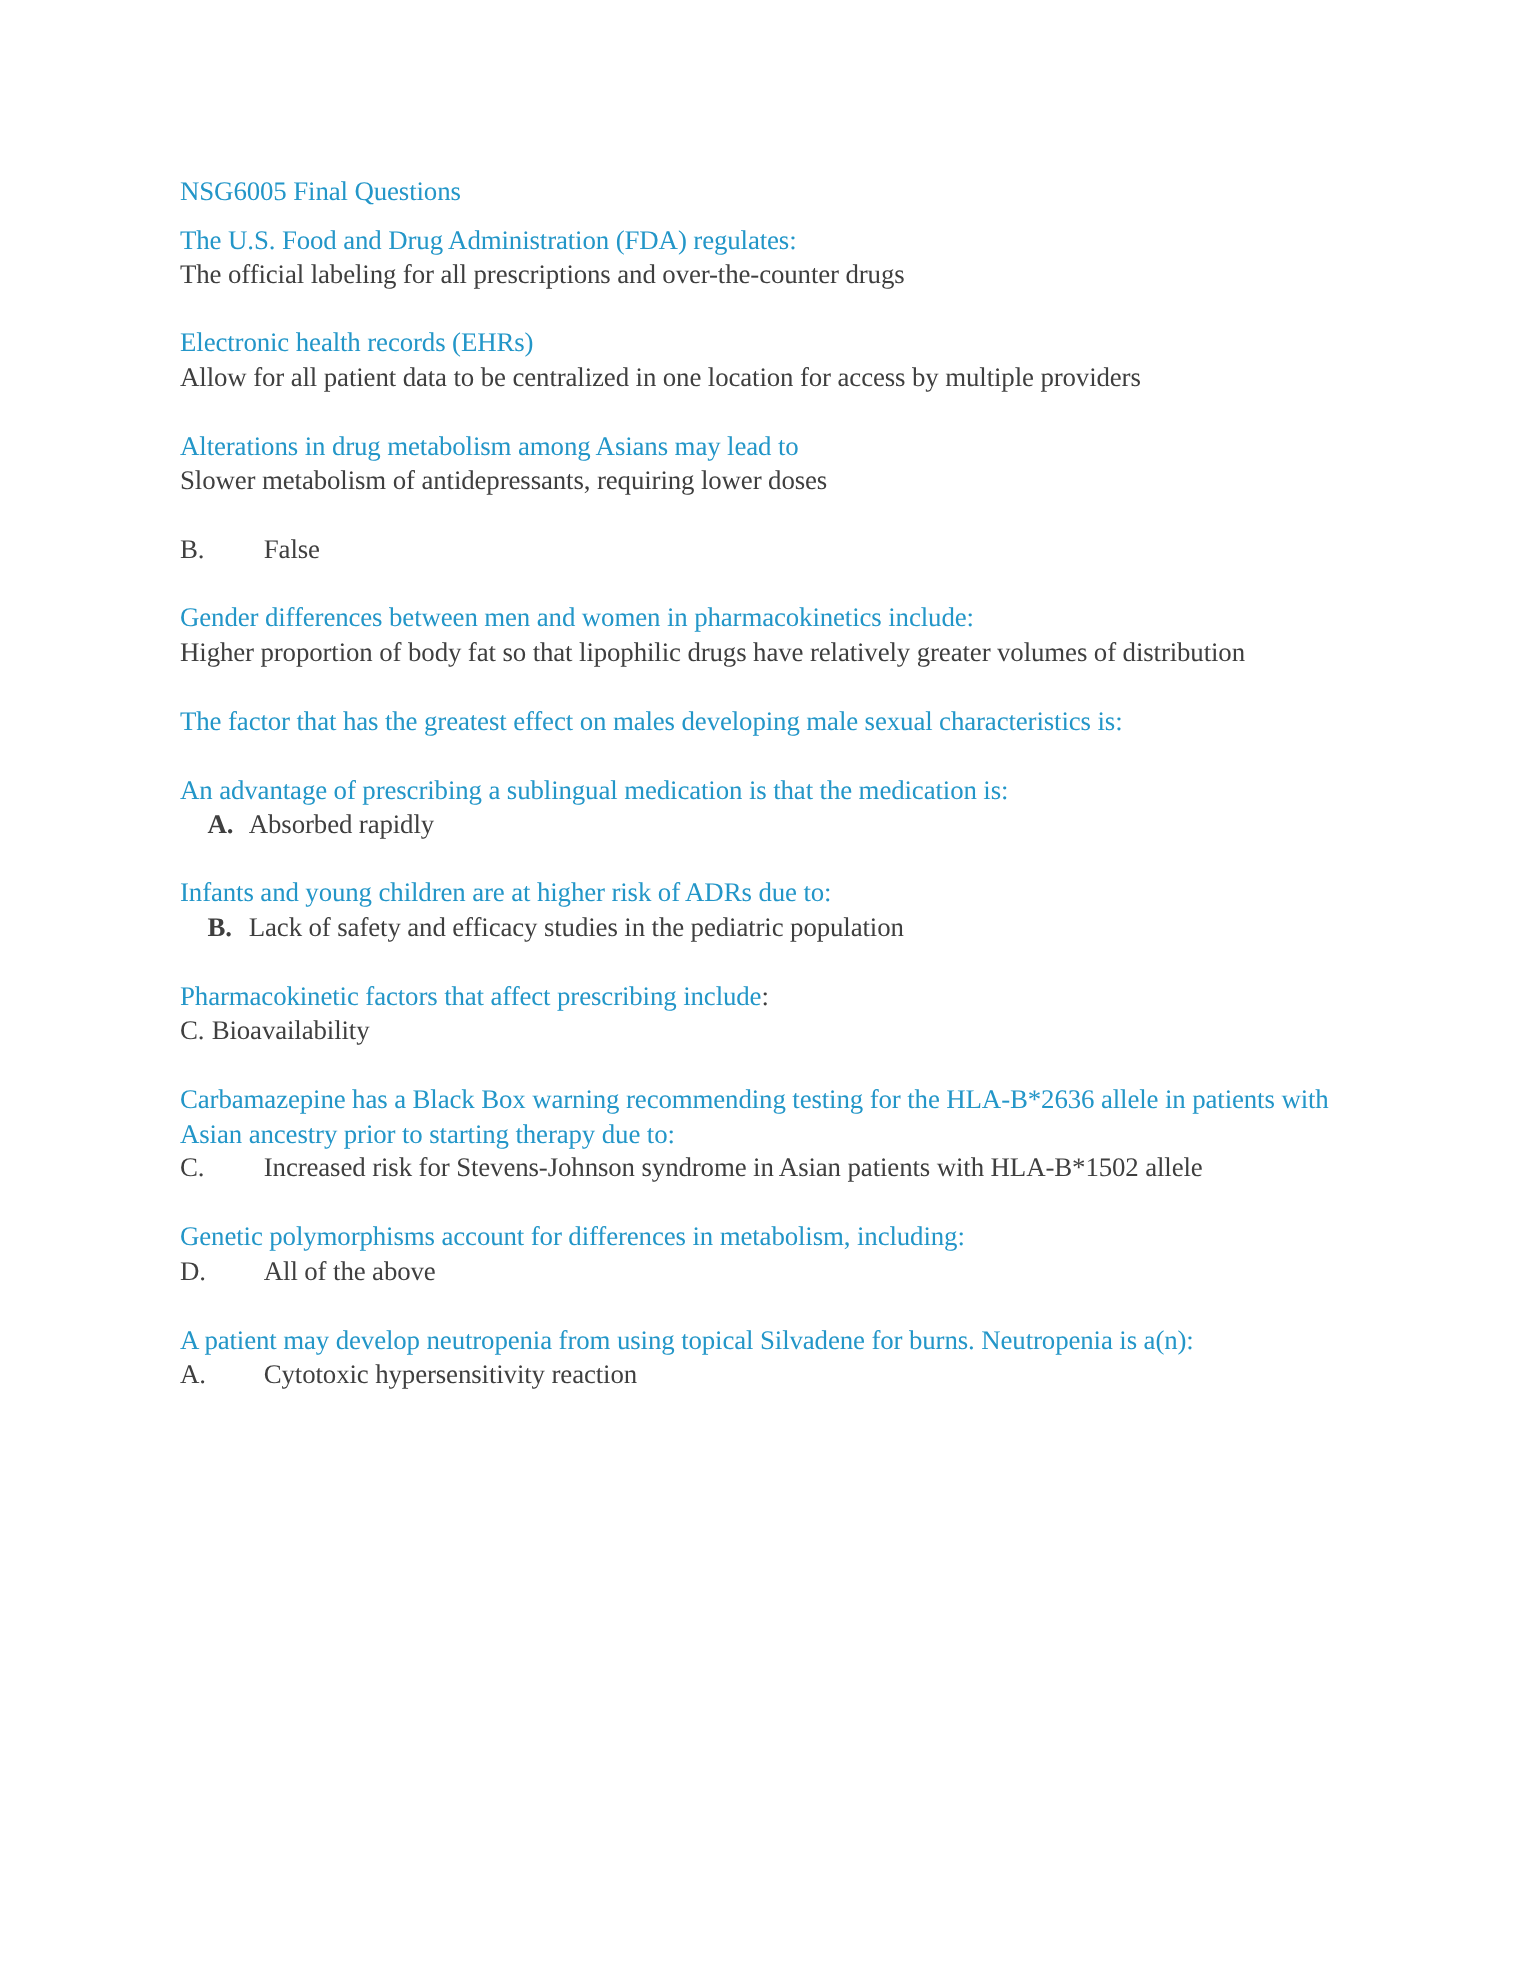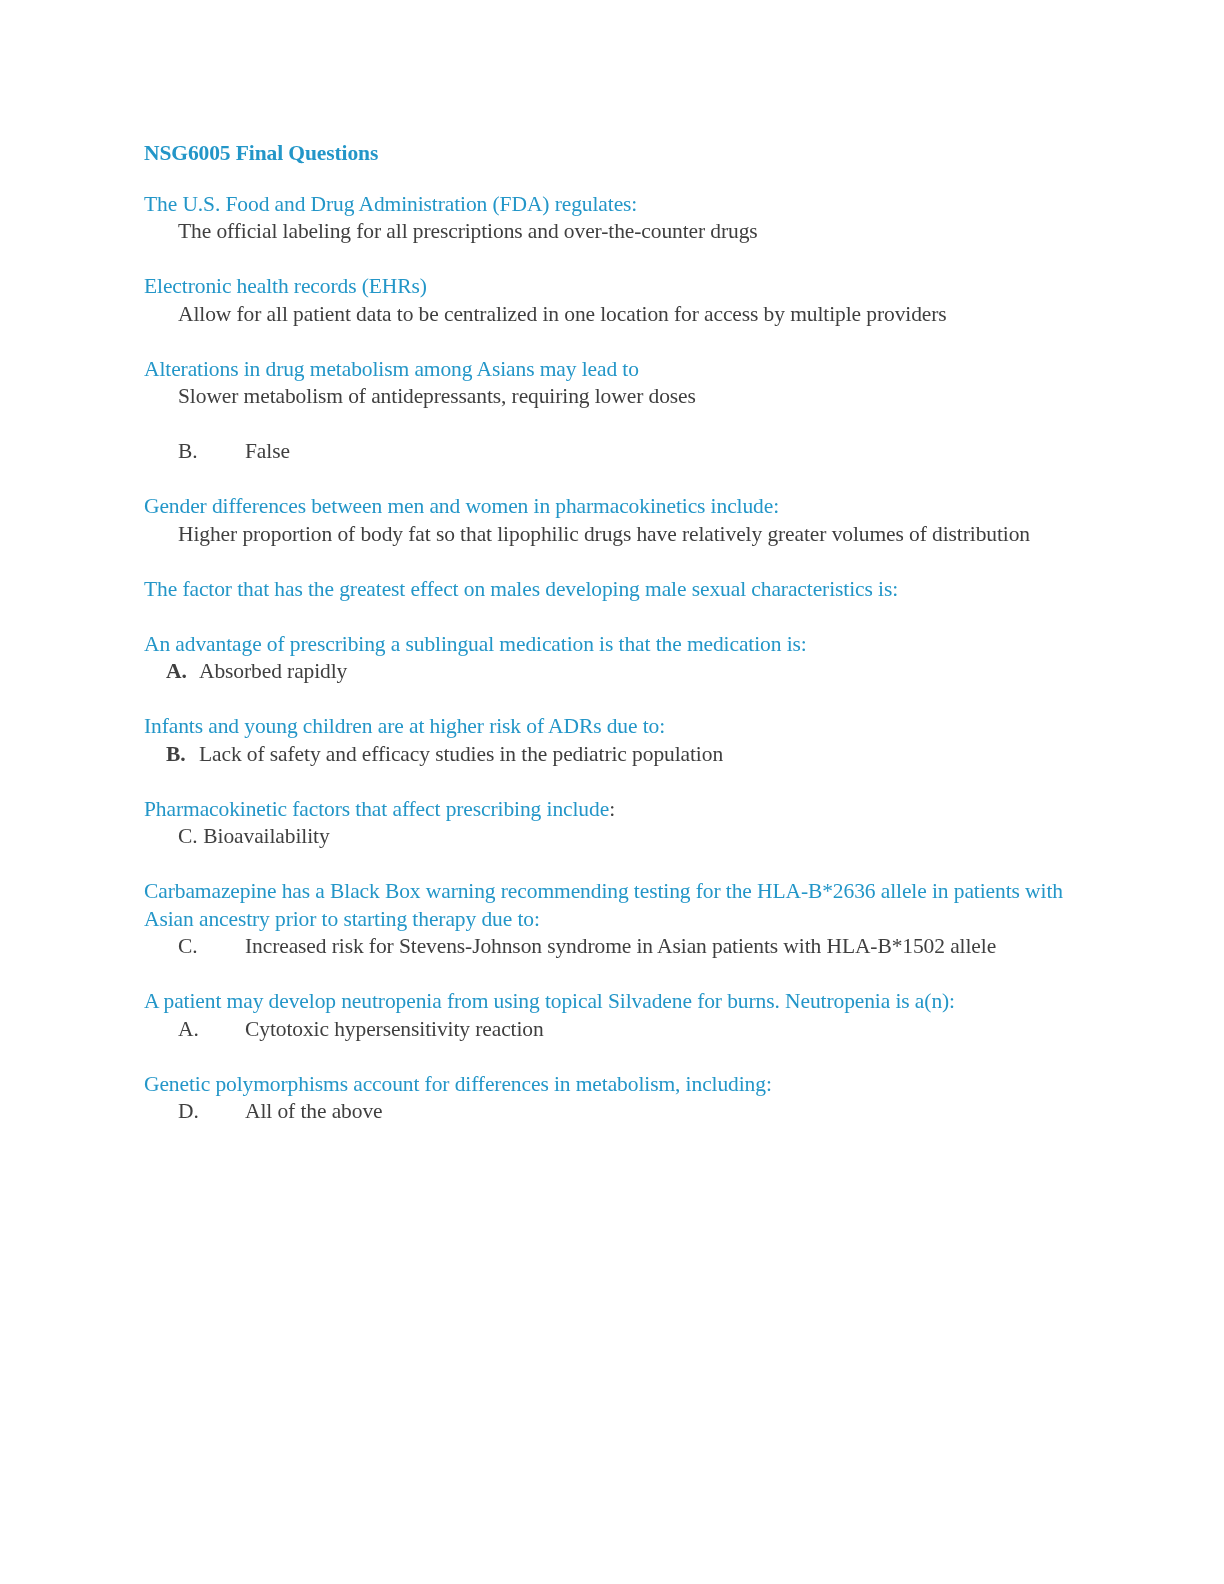--- a/index.html
+++ b/index.html
@@ -15,23 +15,23 @@
     box-sizing: border-box;
     padding: 140px 144px 0 144px;
     font-family: "Liberation Serif", "DejaVu Serif", serif;
     font-size: 21.5px;
     line-height: 27.5px;
     letter-spacing: -0.1px;
     overflow: hidden;
   }
   p { margin: 0; }
   .q { color: var(--q-color); }
-  .a { color: var(--a-color); margin-left: 34px; }
+  .a { color: var(--a-color); }
   .block { margin-bottom: 27.5px; }
-  .title { margin-bottom: 23px; font-weight: bold; }
+  .title { margin-bottom: 11px; }
   
   .marker-tab {
     display: inline-block;
     width: 67px;
   }
   
   .a.list { margin-left: 22px; }
   .marker-list {
     display: inline-block;
     width: 33px;
@@ -91,23 +91,23 @@
     <p class="q"><span>Pharmacokinetic factors that affect prescribing include</span><span class="q-suffix">:</span></p>
     <p class="a"><span class="marker-inline">C.</span><span>Bioavailability</span></p>
   </div>
 
   <div class="block">
     <p class="q">Carbamazepine has a Black Box warning recommending testing for the HLA-B*2636 allele in patients with Asian ancestry prior to starting therapy due to:</p>
     <p class="a"><span class="marker-tab">C.</span><span>Increased risk for Stevens-Johnson syndrome in Asian patients with HLA-B*1502 allele</span></p>
   </div>
 
   <div class="block">
-    <p class="q">A patient may develop neutropenia from using topical Silvadene for burns. Neutropenia is a(n):</p>
-    <p class="a"><span class="marker-tab">A.</span><span>Cytotoxic hypersensitivity reaction</span></p>
+    <p class="q">Genetic polymorphisms account for differences in metabolism, including:</p>
+    <p class="a"><span class="marker-tab">D.</span><span>All of the above</span></p>
   </div>
 
   <div class="block">
-    <p class="q">Genetic polymorphisms account for differences in metabolism, including:</p>
-    <p class="a"><span class="marker-tab">D.</span><span>All of the above</span></p>
+    <p class="q">A patient may develop neutropenia from using topical Silvadene for burns. Neutropenia is a(n):</p>
+    <p class="a"><span class="marker-tab">A.</span><span>Cytotoxic hypersensitivity reaction</span></p>
   </div>
 
 
 </div>
 
 </body></html>

